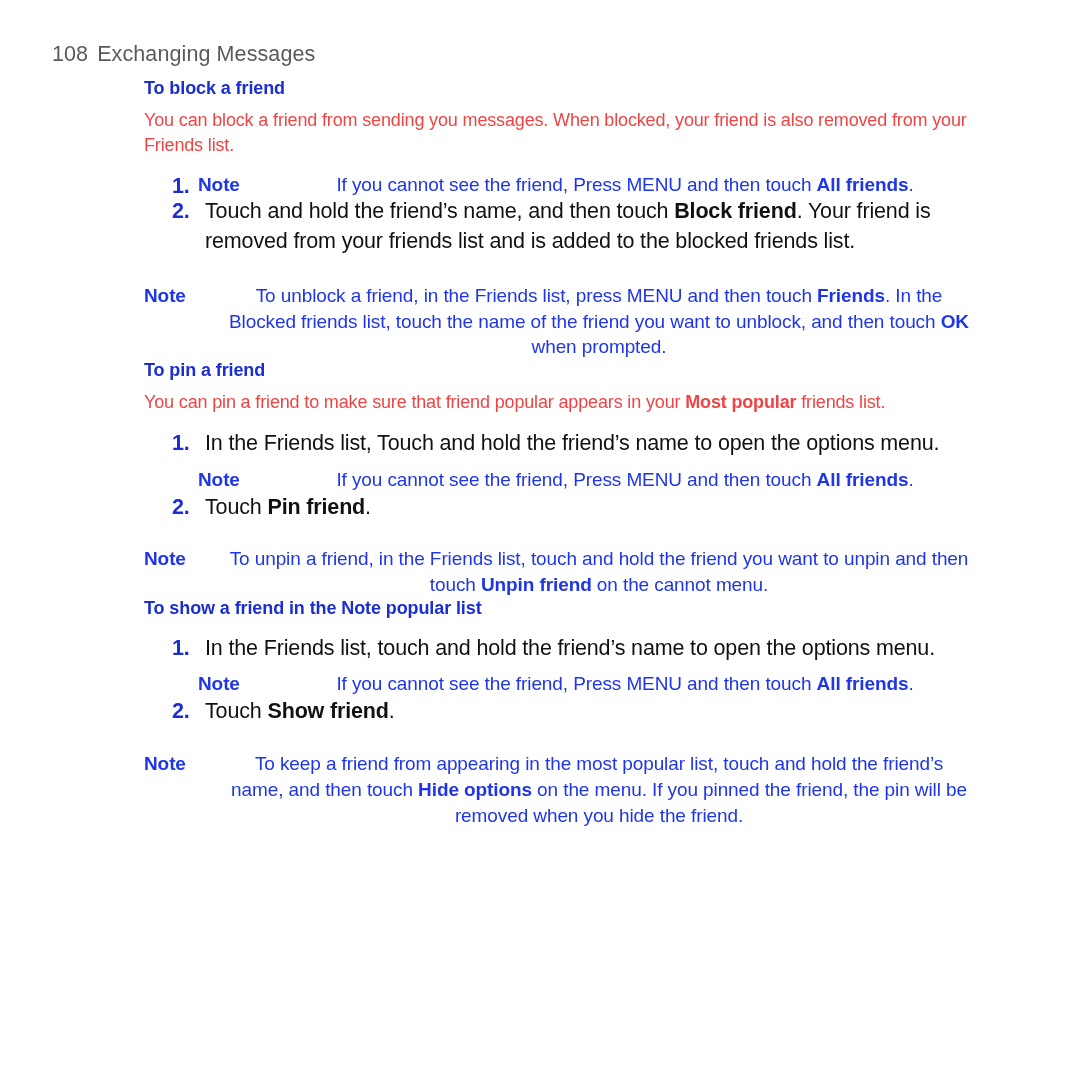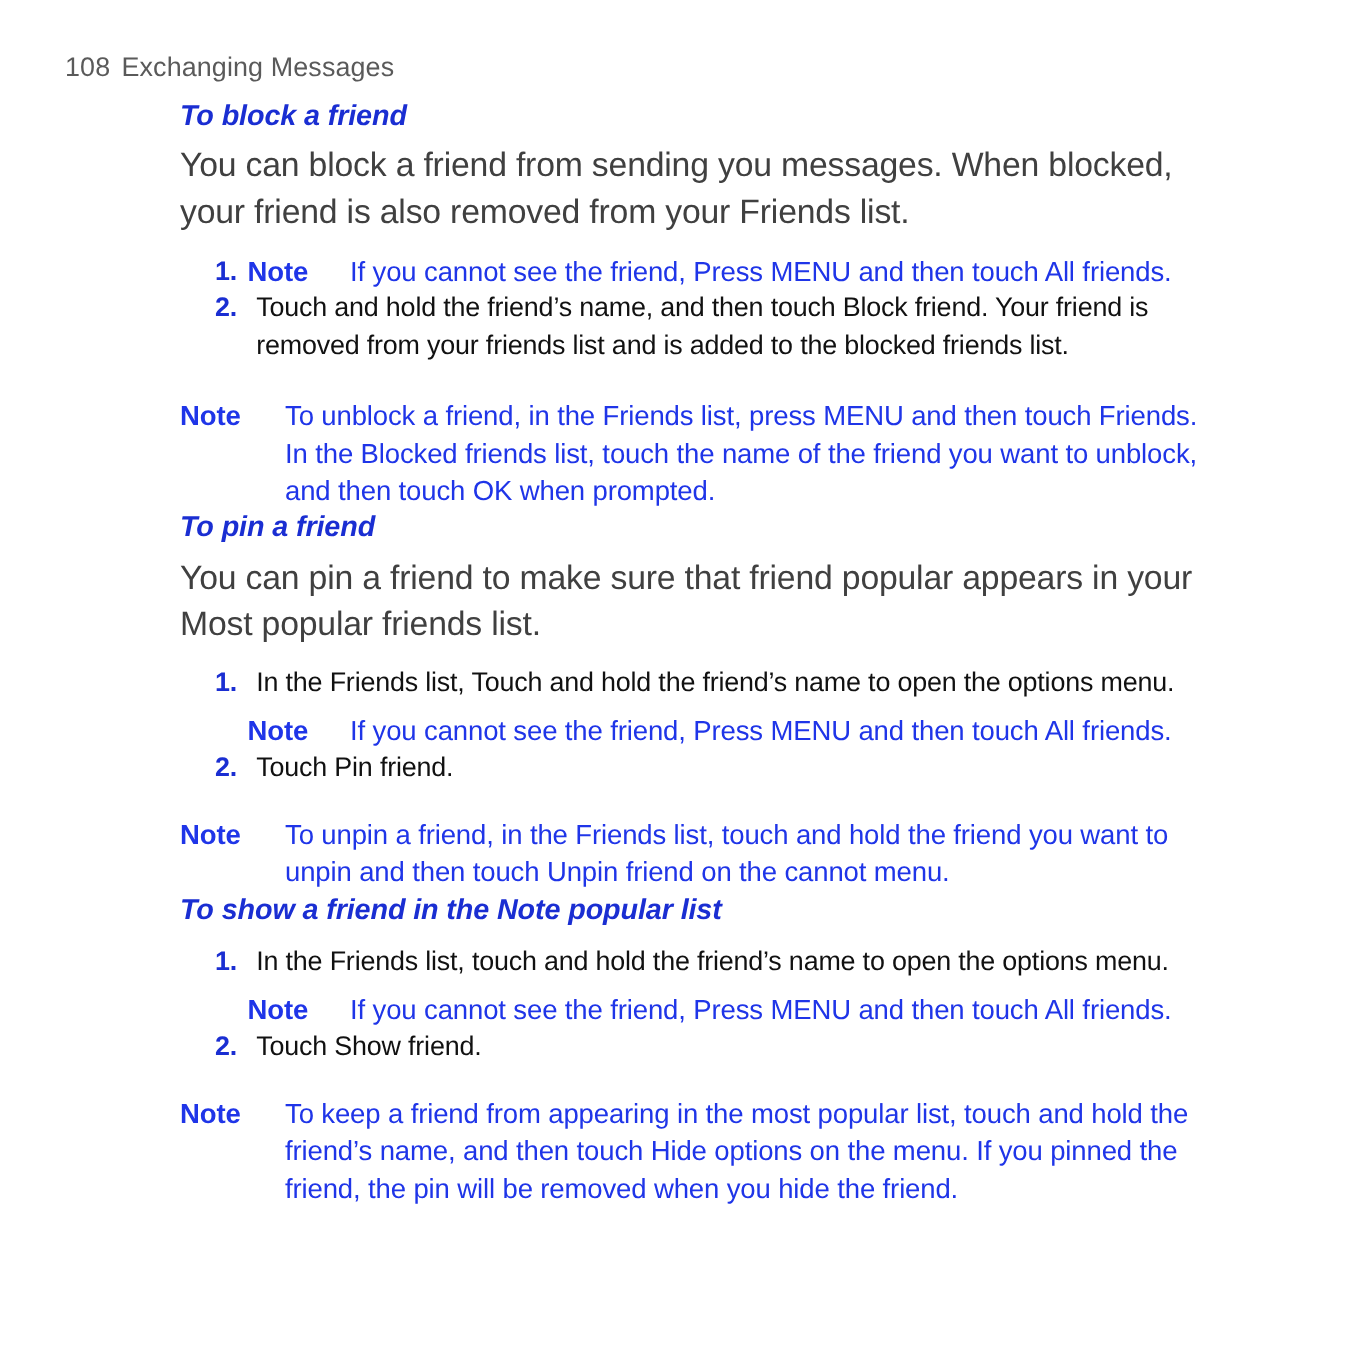--- a/index.html
+++ b/index.html
@@ -43,36 +43,35 @@
   .content {
     position: absolute;
     left: 144px;
     top: 78px;
     width: 826px;   
   }
 
   
   h2.sub-head {
     margin: 0;
-    font-size: 23px;
+    font-size: 18px;
     font-weight: bold;
     color: #1a2ed2;
     letter-spacing: -.1px;
     line-height: 1.22;
-    font-style: italic;
   }
   .sp-head-top-1 { margin-top: 0; }
   .sp-head-top   { margin-top: 37px; }
 
   
   p.body {
     margin: 8px 0 0 0;
-    font-size: 27px;
+    font-size: 18px;
     line-height: 1.38;
-    color: #404040;
+    color: #ef4444;
     letter-spacing: -.15px;
   }
 
   
   ol.steps {
     list-style: none;
     margin: 0;
     padding: 0;
   }
   .step {
@@ -89,24 +88,25 @@
     position: absolute;
     left: 0;
     top: 0;
     font-weight: bold;
     color: #1a2ed2;
   }
 
   
   .note {
     position: relative;
-    font-size: 22px;
+    font-size: 19px;
     line-height: 1.36;
     color: #1f35e8;
     letter-spacing: -.1px;
+    text-align: center;
   }
   .note .note-label {
     position: absolute;
     left: 0;
     top: 0;
     font-weight: bold;
     color: #1f35e8;
   }
   
   .note-inner {
@@ -116,21 +116,21 @@
   }
   
   .note-outer {
     margin-left: 0px;      
     padding-left: 84px;    
     margin-top: 26px;
   }
   .note-outer.tight { margin-top: 24px; }
 
   
-  b.ui  { font-weight: normal; color: inherit; }
+  b.ui  { font-weight: bold; color: inherit; }
   .nb   { font-weight: normal; }
 </style>
 </head>
 <body>
 
 <div class="page">
 
   <div class="running-header">
     <span class="folio">108</span><span>Exchanging Messages</span>
   </div>

